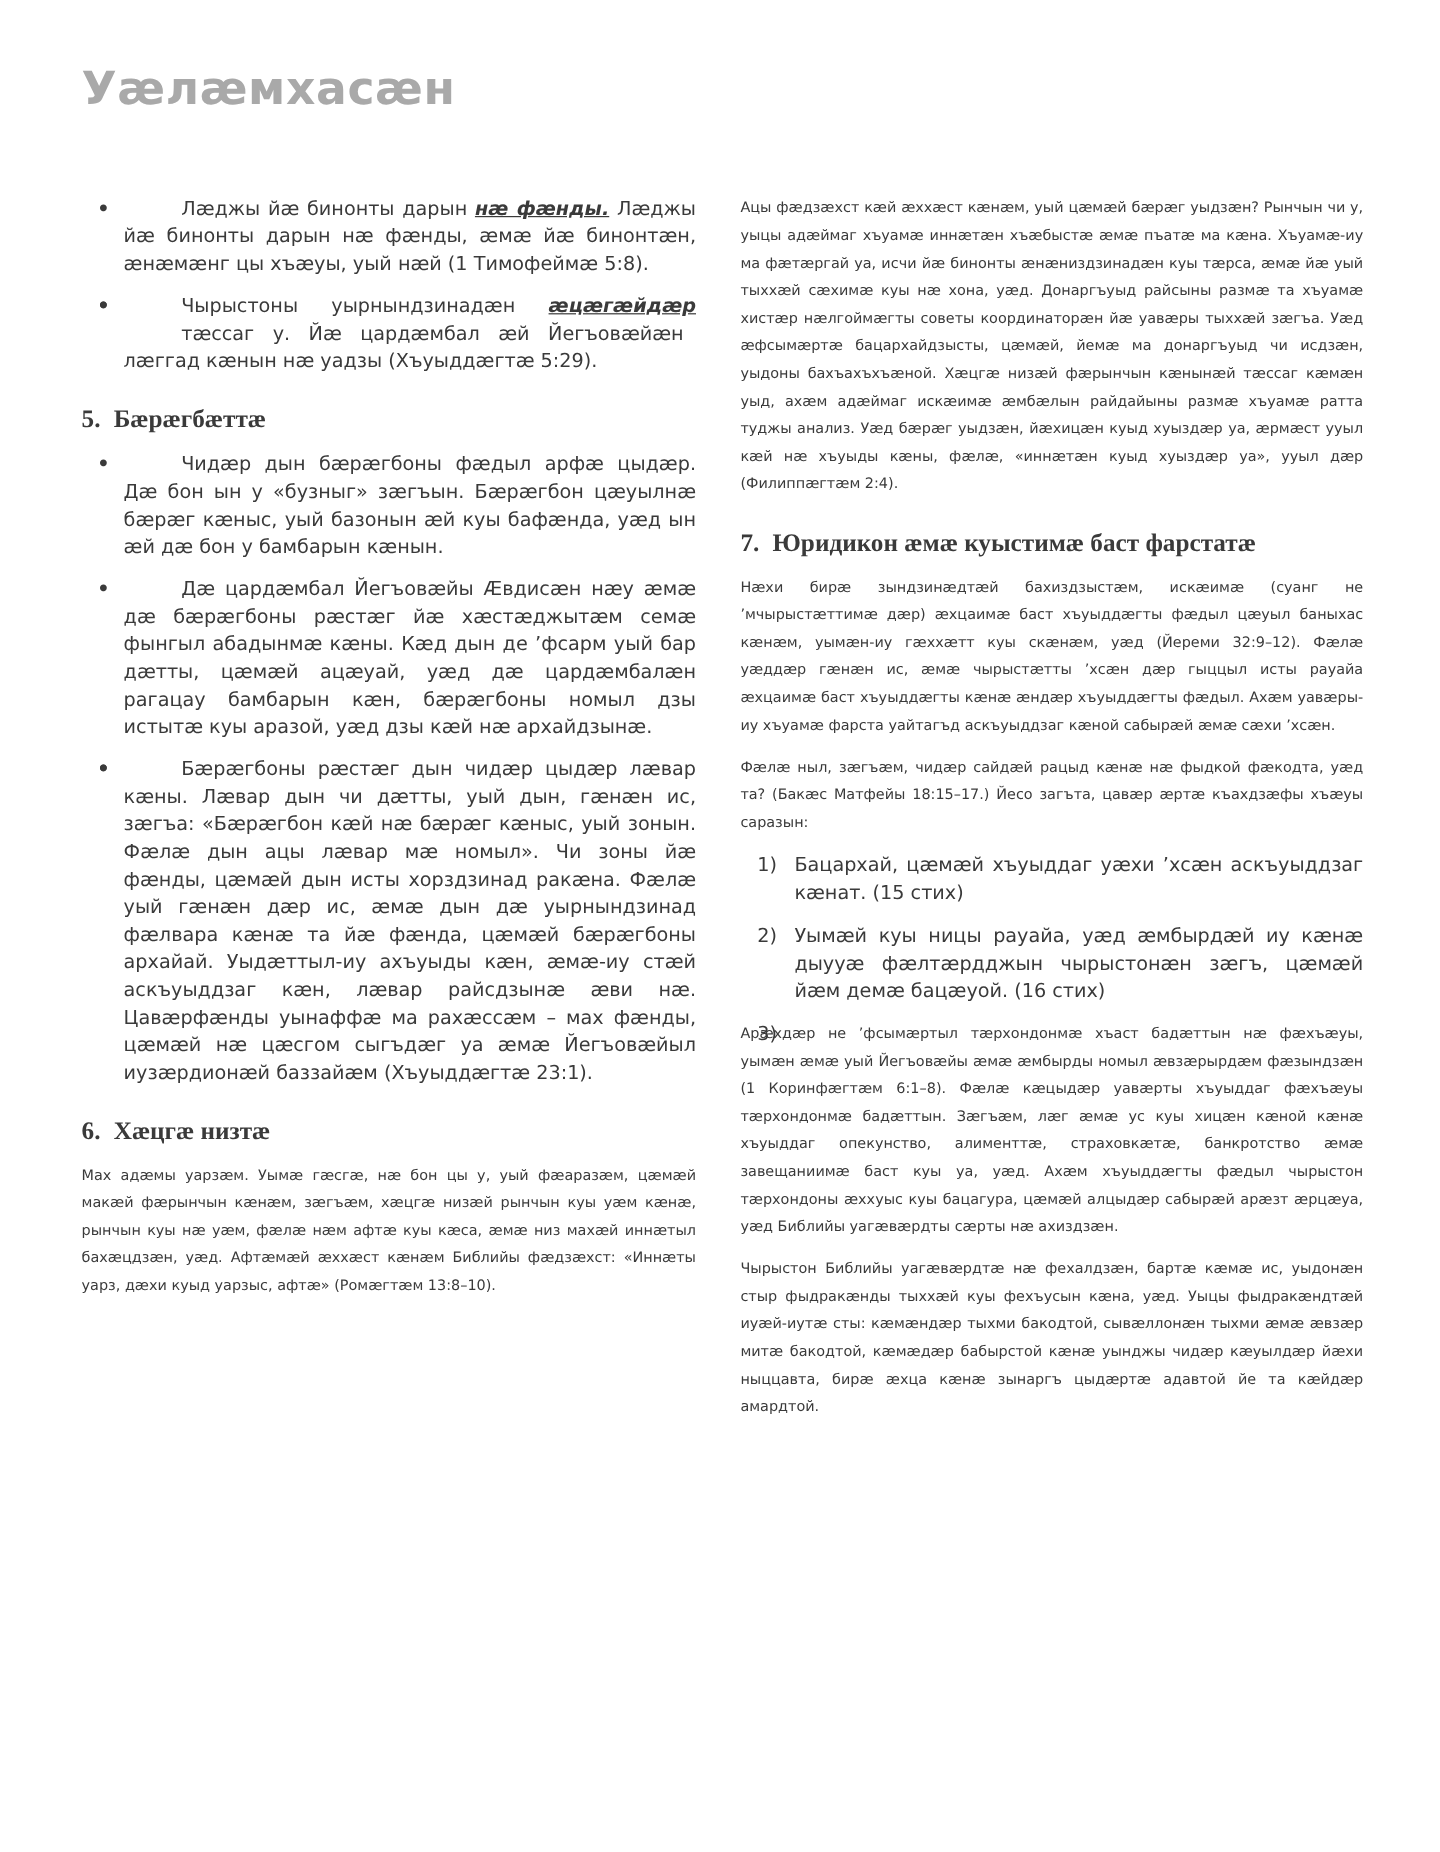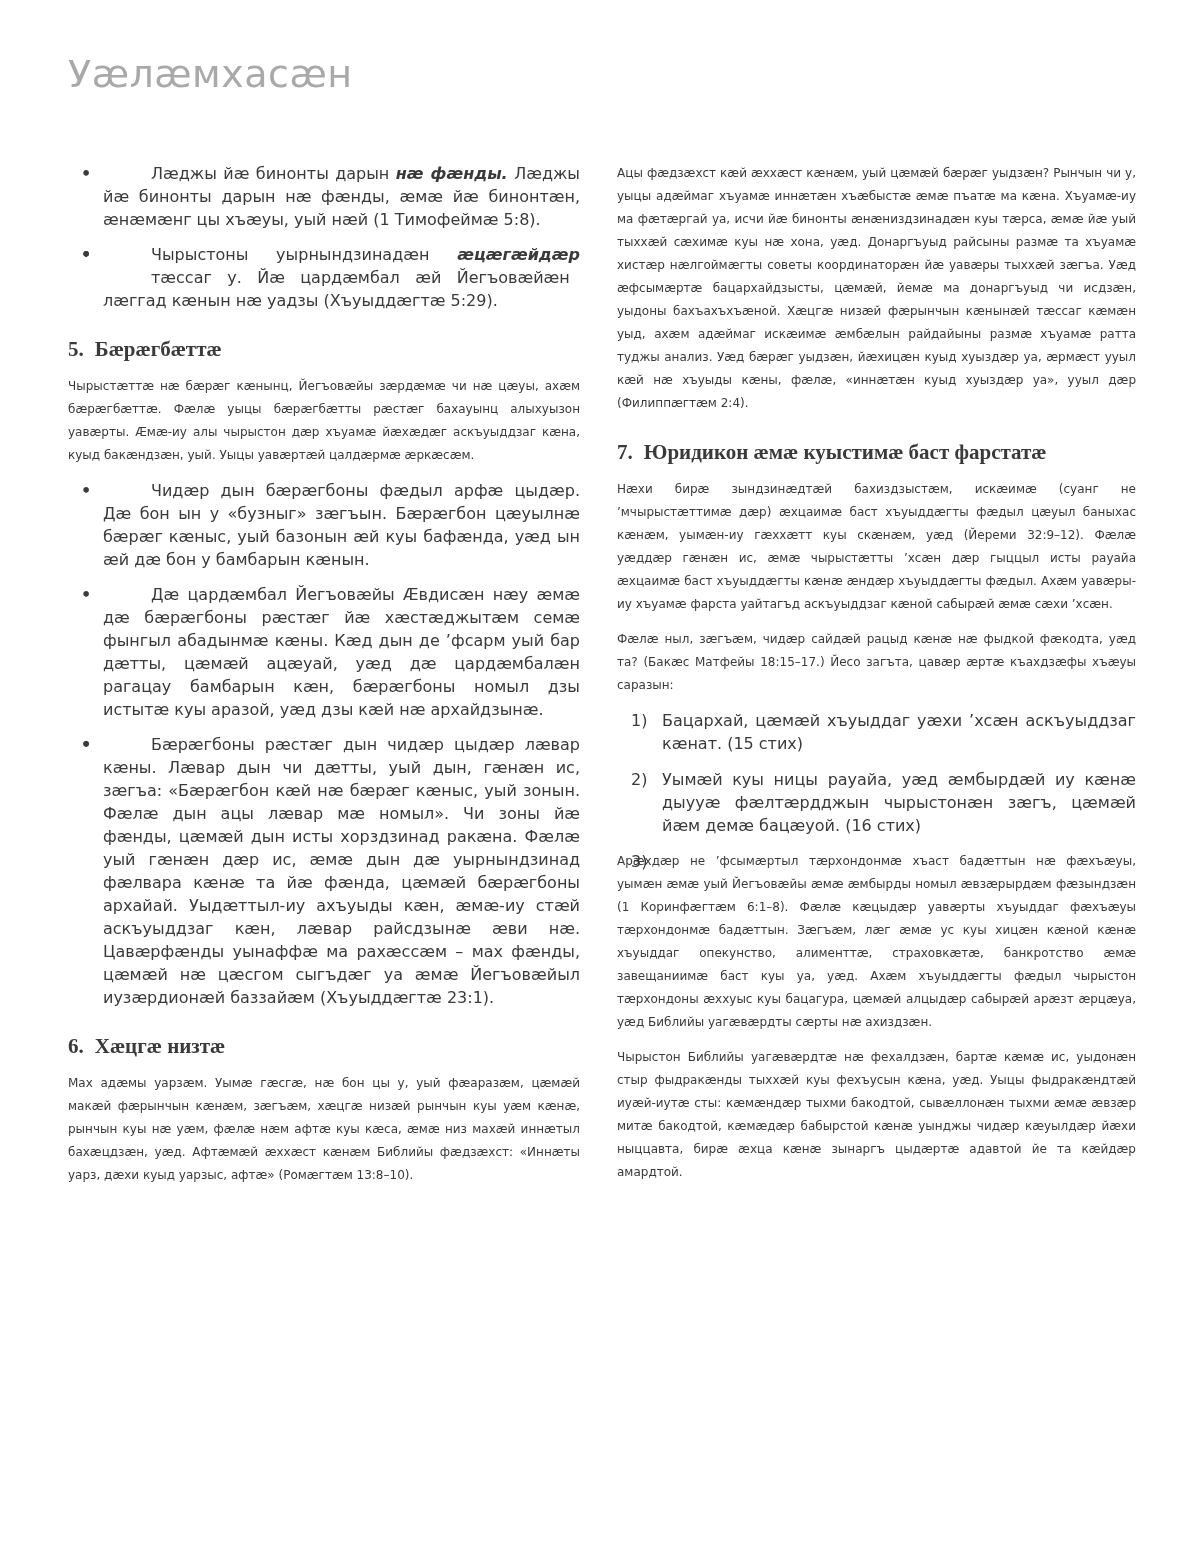--- a/index.html
+++ b/index.html
@@ -16,21 +16,21 @@
   }
   .page {
     box-sizing: border-box;
     width: 1200px;
     height: 1543px;
     padding: 52px 64px 0 68px;
     overflow: hidden;
   }
   .page-title {
     font-size: 38px;
-    font-weight: 400;
+    font-weight: 700;
     color: #a9a9a9;
     margin: 0;
     letter-spacing: 0.5px;
   }
   .columns {
     display: flex;
     gap: 37px;
     margin-top: 66px;
   }
   .col-left  { width: 512px; flex: 0 0 512px; }
@@ -79,21 +79,21 @@
     line-height: 23px;
     text-align: justify;
     margin-bottom: 13px;
   }
   ol.step-list .step-num {
     position: absolute;
     left: 14px;
     top: 0;
   }
   .seg-b  { font-weight: 400; margin-left: 48px; }
-  .seg-bi { font-weight: 700; font-style: italic; }
+  .seg-bi { font-weight: 700; font-style: italic; text-decoration: underline; }
   .seg-r  { font-weight: 400; }
 </style>
 </head>
 <body>
 
 <div class="page">
 
   <h1 class="page-title">Уӕлӕмхасӕн</h1>
 
   <div class="columns">
@@ -111,21 +111,20 @@
         <li class="bullet-item">
           <span class="bullet">•</span>
           <span class="li-text"><span class="seg-b">Чырыстоны уырнындзинадӕн </span><span class="seg-bi">ӕцӕгӕйдӕр</span><span class="seg-b"> тӕссаг у.</span><span class="seg-r"> Йӕ цардӕмбал ӕй Йегъовӕйӕн лӕггад кӕнын нӕ уадзы (Хъуыддӕгтӕ 5:29).</span></span>
         </li>
       </ul>
 
       <h2 class="section-heading">
         <span class="h-num">5.</span><span class="h-text">Бӕрӕгбӕттӕ</span>
       </h2>
 
-      <p class="body-text">Чырыстӕттӕ нӕ бӕрӕг кӕнынц, Йегъовӕйы зӕрдӕмӕ чи нӕ цӕуы, ахӕм бӕрӕгбӕттӕ. Фӕлӕ уыцы бӕрӕгбӕтты рӕстӕг бахауынц алыхуызон уавӕрты. Ӕмӕ-иу алы чырыстон дӕр хъуамӕ йӕхӕдӕг аскъуыддзаг кӕна, куыд бакӕндзӕн, уый. Уыцы уавӕртӕй цалдӕрмӕ ӕркӕсӕм.</p>
 
       <ul class="bullet-list">
         <li class="bullet-item">
           <span class="bullet">•</span>
           <span class="li-text"><span class="seg-b">Чидӕр дын бӕрӕгбоны фӕдыл арфӕ цыдӕр.</span><span class="seg-r"> Дӕ бон ын у «бузныг» зӕгъын. Бӕрӕгбон цӕуылнӕ бӕрӕг кӕныс, уый базонын ӕй куы бафӕнда, уӕд ын ӕй дӕ бон у бамбарын кӕнын.</span></span>
         </li>
         <li class="bullet-item">
           <span class="bullet">•</span>
           <span class="li-text"><span class="seg-b">Дӕ цардӕмбал Йегъовӕйы Ӕвдисӕн нӕу ӕмӕ дӕ бӕрӕгбоны рӕстӕг йӕ хӕстӕджытӕм семӕ фынгыл абадынмӕ кӕны.</span><span class="seg-r"> Кӕд дын де ’фсарм уый бар дӕтты, цӕмӕй ацӕуай, уӕд дӕ цардӕмбалӕн рагацау бамбарын кӕн, бӕрӕгбоны номыл дзы истытӕ куы аразой, уӕд дзы кӕй нӕ архайдзынӕ.</span></span>
         </li>

